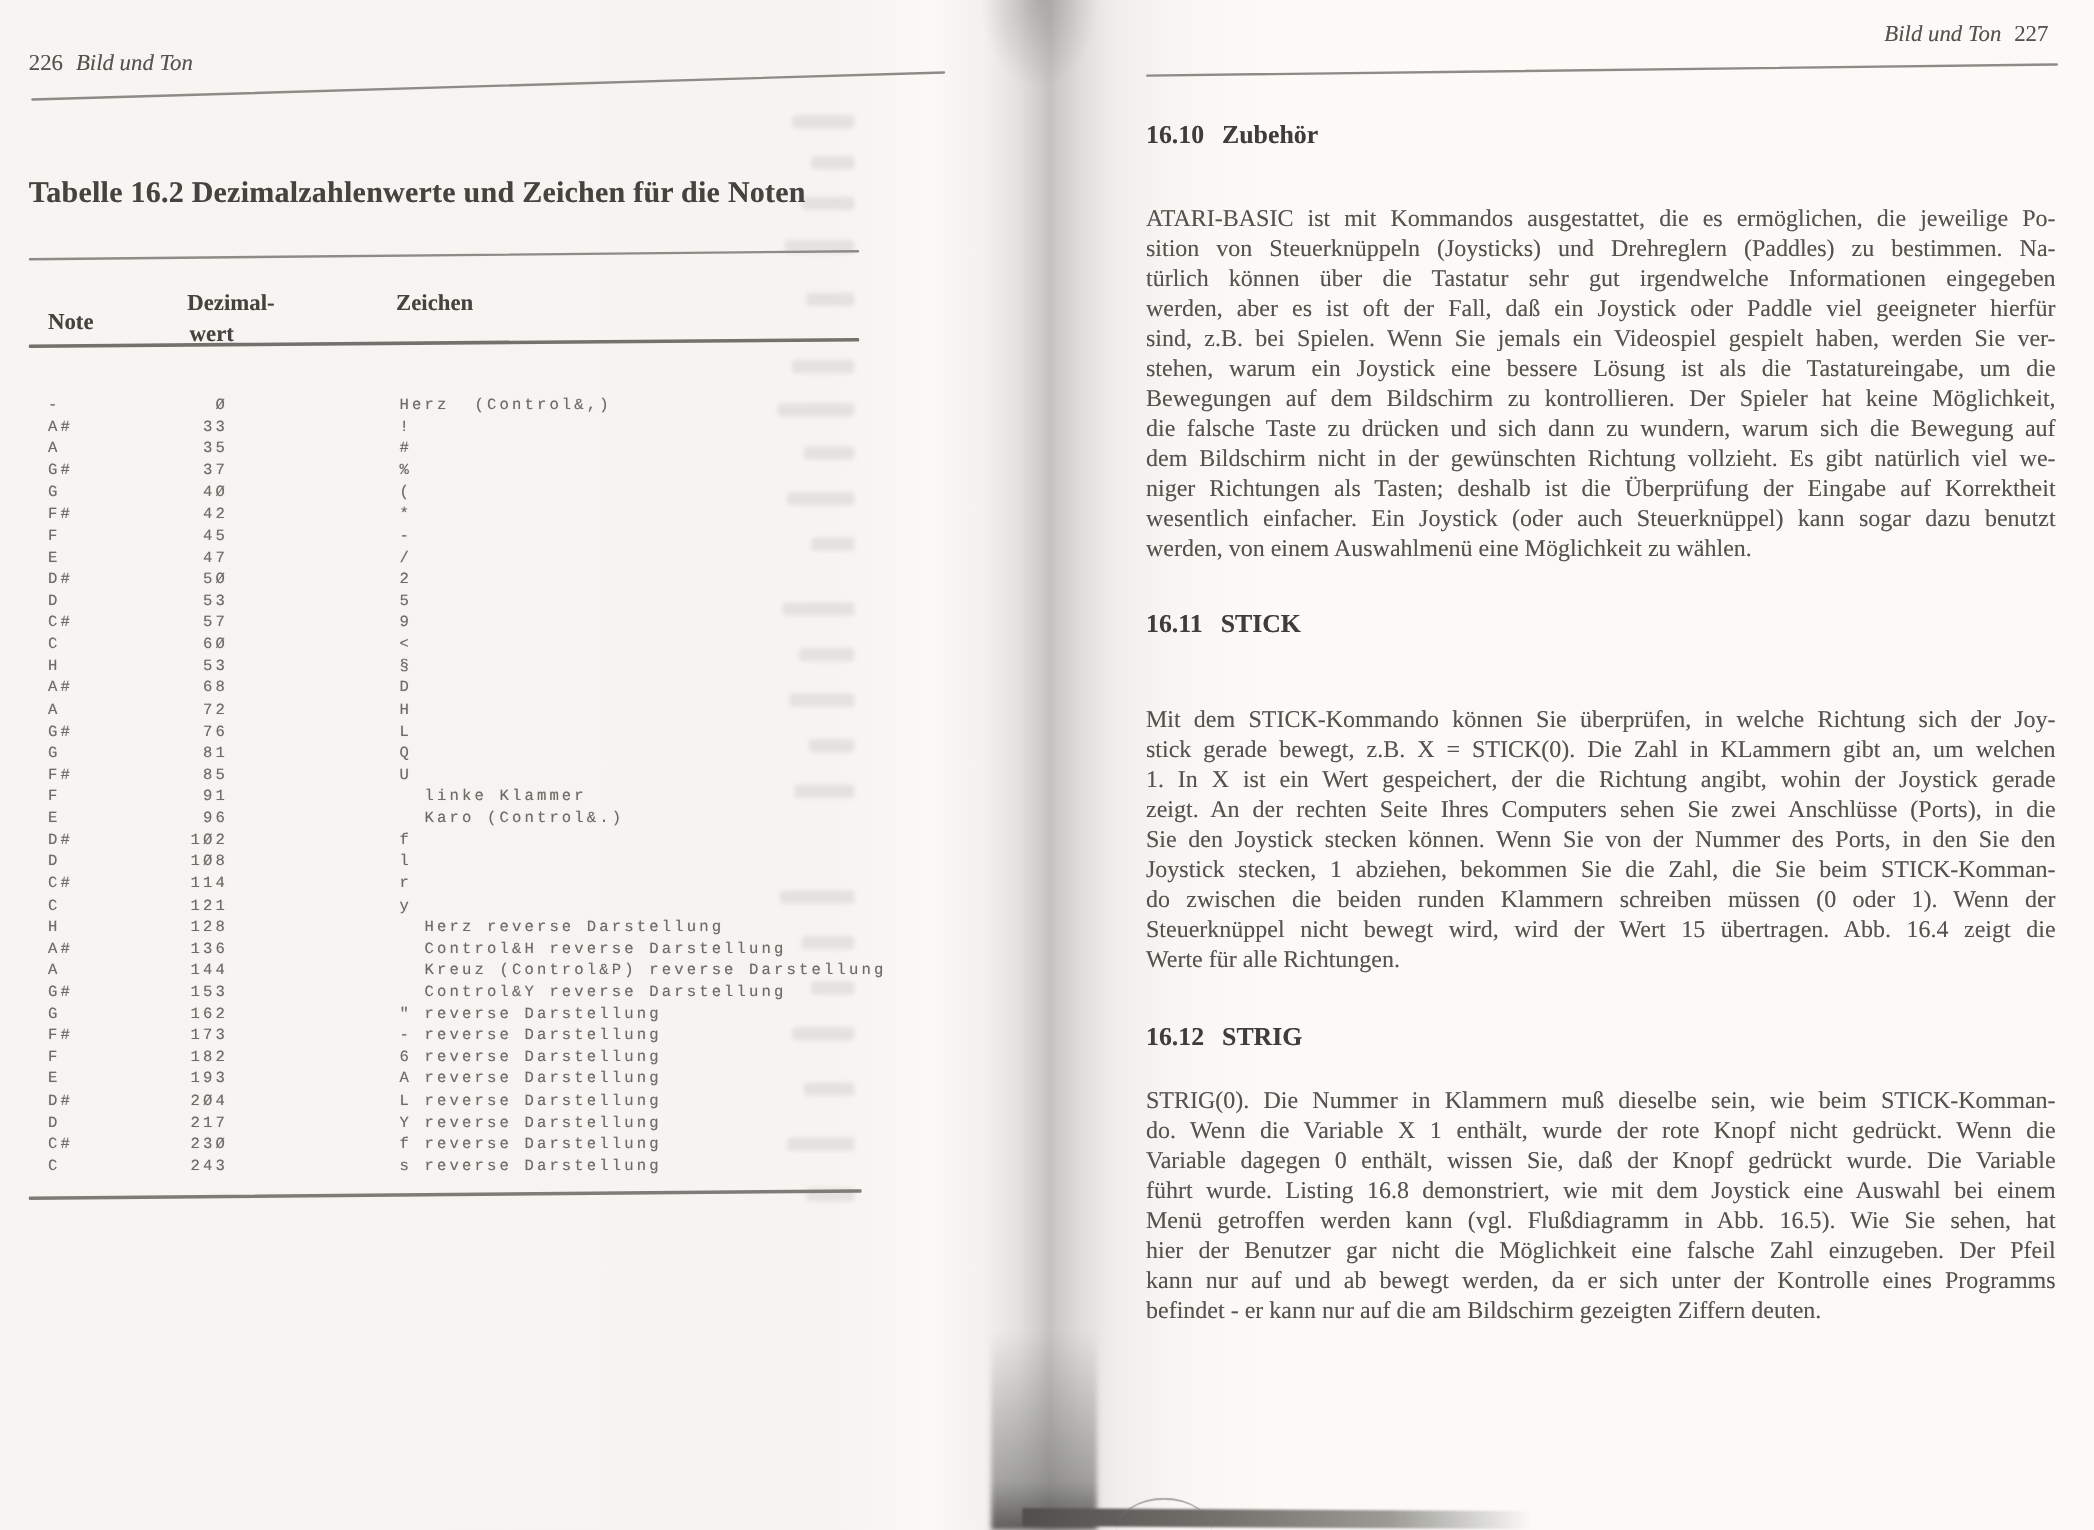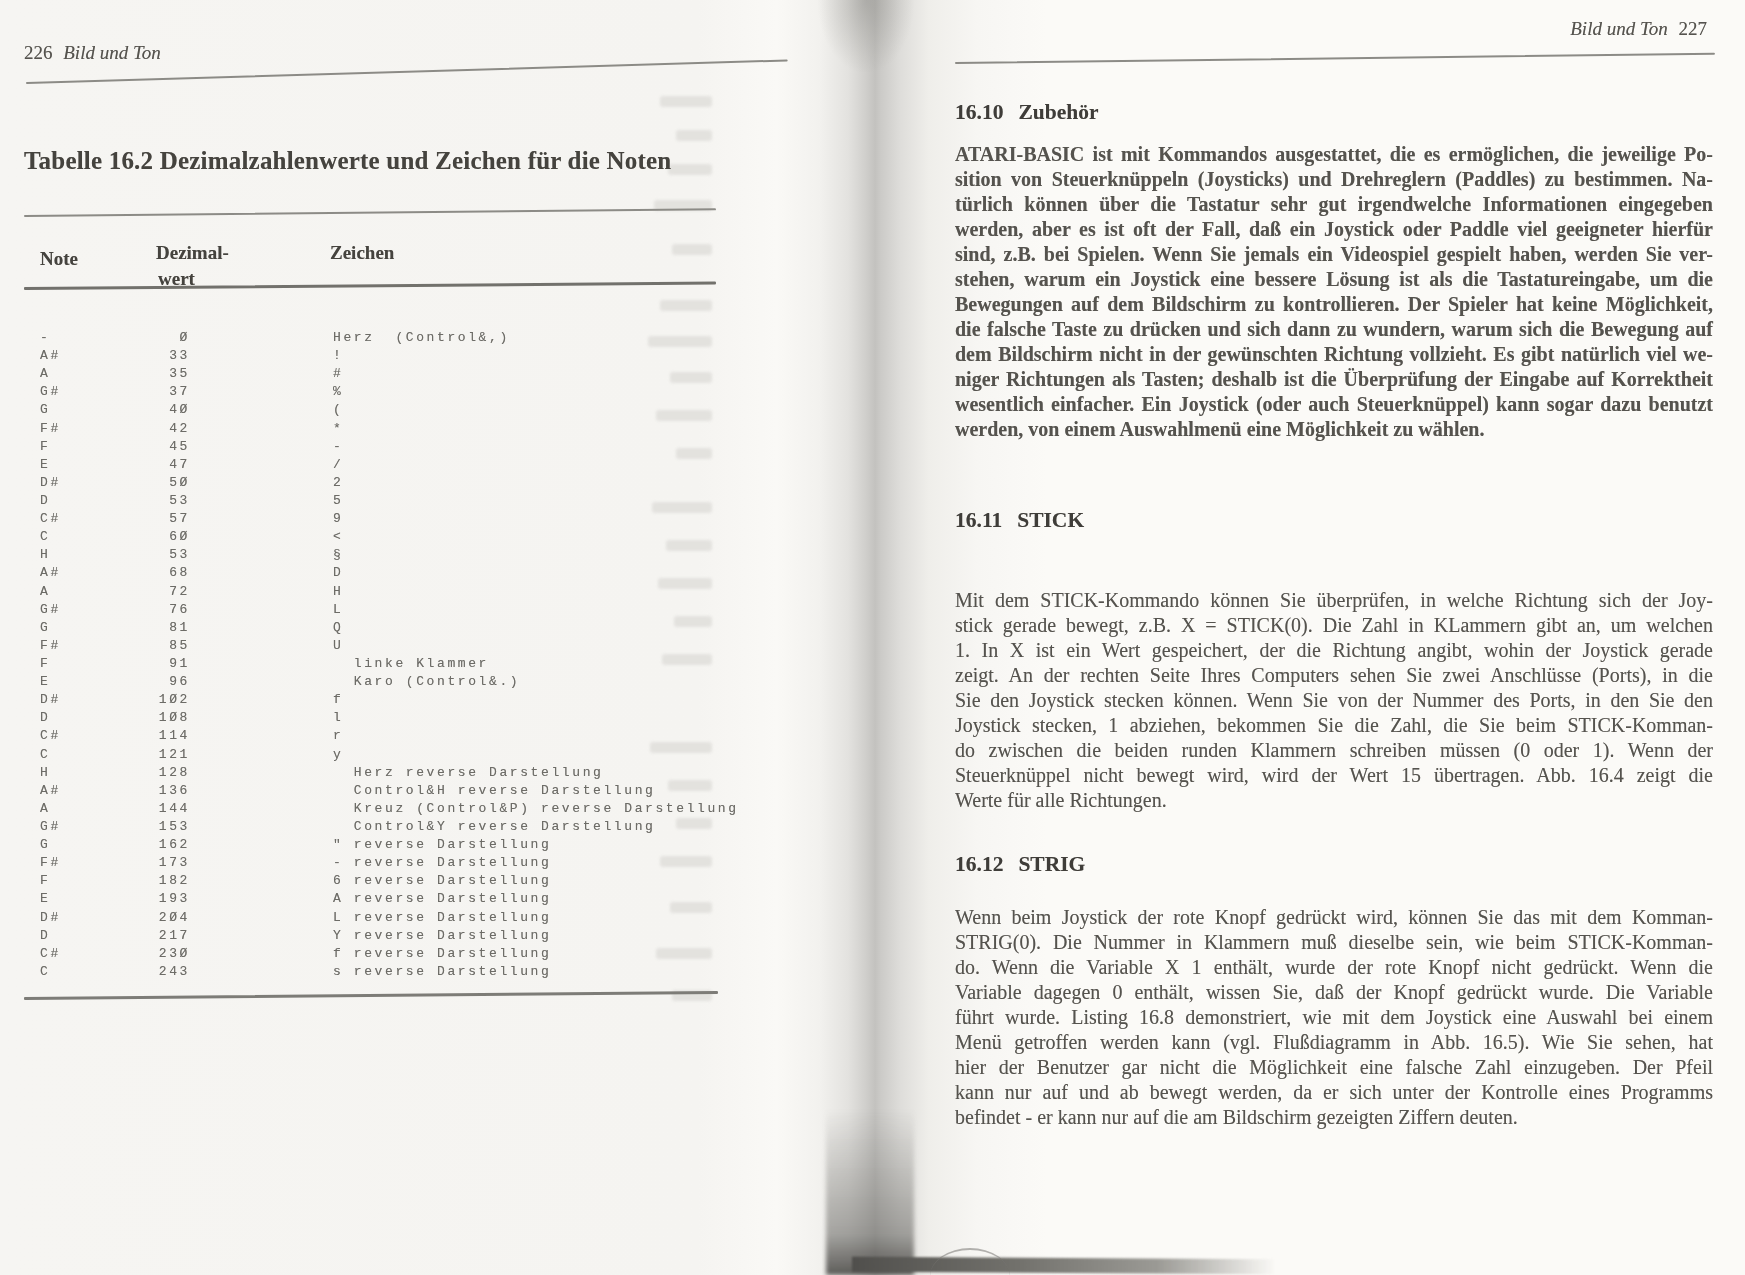--- a/index.html
+++ b/index.html
@@ -99,21 +99,21 @@
 
   <div class="runhead runhead-left">
     <span>226</span>
     <span class="it">Bild und Ton</span>
   </div>
   <div class="rule rule-head-left"></div>
 
   <div class="caption">Tabelle 16.2 Dezimalzahlenwerte und Zeichen für die Noten</div>
   <div class="rule rule-cap"></div>
 
-  <div class="th" style="left:40px;top:248px;">Note</div>
+  <div class="th" style="left:40px;top:258px;">Note</div>
   <div class="th" style="left:156px;top:242px;">Dezimal-</div>
   <div class="th" style="left:158px;top:268px;">wert</div>
   <div class="th" style="left:330px;top:242px;">Zeichen</div>
   <div class="rule rule-hdr"></div>
 
   <div class="trows mono">
 
       <div class="trow">
         <span class="c-note">-</span>
         <span class="c-wert">Ø</span>
@@ -334,21 +334,21 @@
 
   <div class="runhead runhead-right">
     <span class="it">Bild und Ton</span>
     <span>227</span>
   </div>
   <div class="rule rule-head-right"></div>
 
   <div class="section-h" style="top:100px;">
     <span class="num">16.10</span><span>Zubehör</span>
   </div>
-  <div class="para" style="top:142px;font-weight:bold;">
+  <div class="para" style="top:170px;">
 
   <div class="pline">ATARI-BASIC ist mit Kommandos ausgestattet, die es ermöglichen, die jeweilige Po-</div>
       <div class="pline">sition von Steuerknüppeln (Joysticks) und Drehreglern (Paddles) zu bestimmen. Na-</div>
       <div class="pline">türlich können über die Tastatur sehr gut irgendwelche Informationen eingegeben</div>
       <div class="pline">werden, aber es ist oft der Fall, daß ein Joystick oder Paddle viel geeigneter hierfür</div>
       <div class="pline">sind, z.B. bei Spielen. Wenn Sie jemals ein Videospiel gespielt haben, werden Sie ver-</div>
       <div class="pline">stehen, warum ein Joystick eine bessere Lösung ist als die Tastatureingabe, um die</div>
       <div class="pline">Bewegungen auf dem Bildschirm zu kontrollieren. Der Spieler hat keine Möglichkeit,</div>
       <div class="pline">die falsche Taste zu drücken und sich dann zu wundern, warum sich die Bewegung auf</div>
       <div class="pline">dem Bildschirm nicht in der gewünschten Richtung vollzieht. Es gibt natürlich viel we-</div>
@@ -371,21 +371,20 @@
       <div class="pline">do zwischen die beiden runden Klammern schreiben müssen (0 oder 1). Wenn der</div>
       <div class="pline">Steuerknüppel nicht bewegt wird, wird der Wert 15 übertragen. Abb. 16.4 zeigt die</div>
       <div class="pline">Werte für alle Richtungen.</div>
     </div>
 
   <div class="section-h" style="top:852px;">
     <span class="num">16.12</span><span>STRIG</span>
   </div>
   <div class="para" style="top:905px;">
 
-  <div class="pline">Wenn beim Joystick der rote Knopf gedrückt wird, können Sie das mit dem Komman-</div>
       <div class="pline">STRIG(0). Die Nummer in Klammern muß dieselbe sein, wie beim STICK-Komman-</div>
       <div class="pline">do. Wenn die Variable X 1 enthält, wurde der rote Knopf nicht gedrückt. Wenn die</div>
       <div class="pline">Variable dagegen 0 enthält, wissen Sie, daß der Knopf gedrückt wurde. Die Variable</div>
       <div class="pline">führt wurde. Listing 16.8 demonstriert, wie mit dem Joystick eine Auswahl bei einem</div>
       <div class="pline">Menü getroffen werden kann (vgl. Flußdiagramm in Abb. 16.5). Wie Sie sehen, hat</div>
       <div class="pline">hier der Benutzer gar nicht die Möglichkeit eine falsche Zahl einzugeben. Der Pfeil</div>
       <div class="pline">kann nur auf und ab bewegt werden, da er sich unter der Kontrolle eines Programms</div>
       <div class="pline">befindet - er kann nur auf die am Bildschirm gezeigten Ziffern deuten.</div>
     </div>
 

